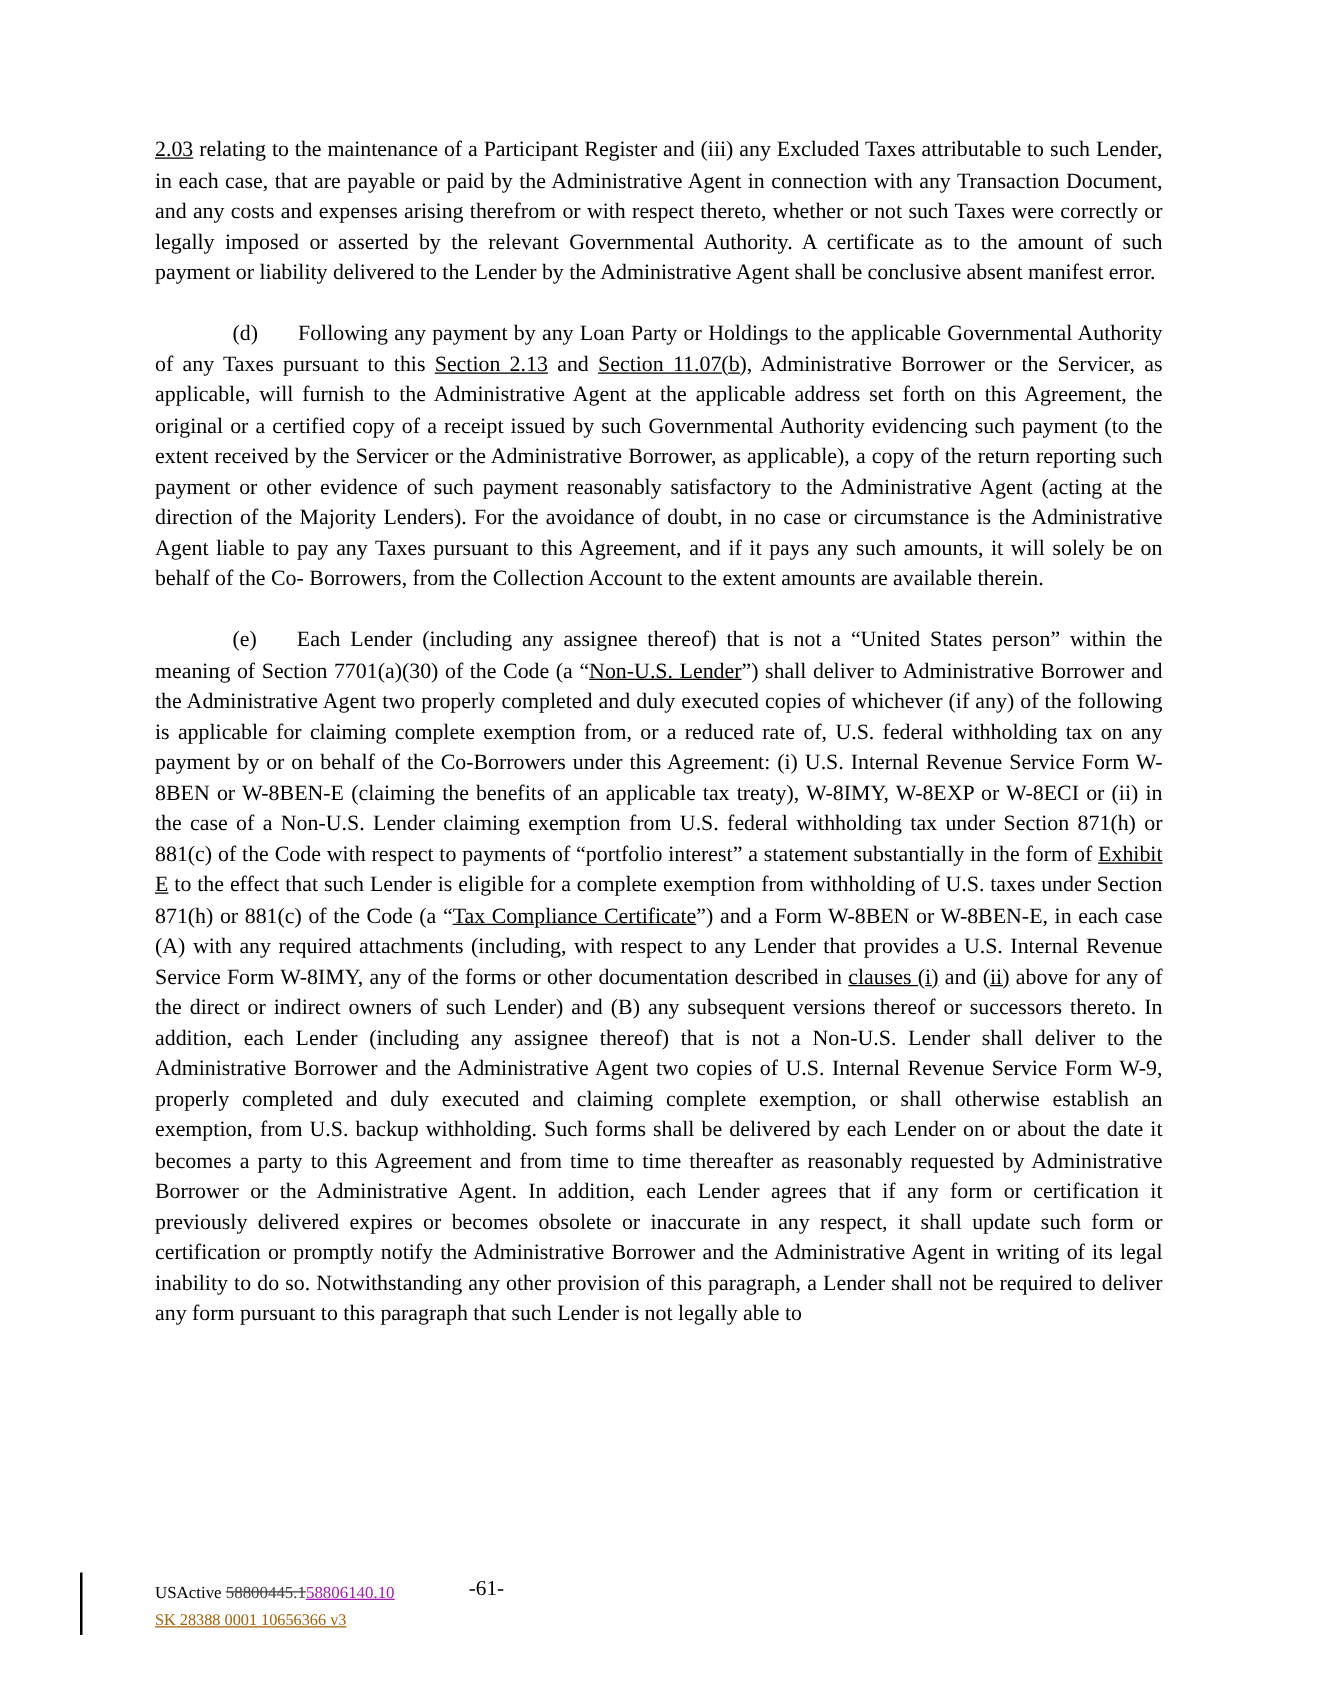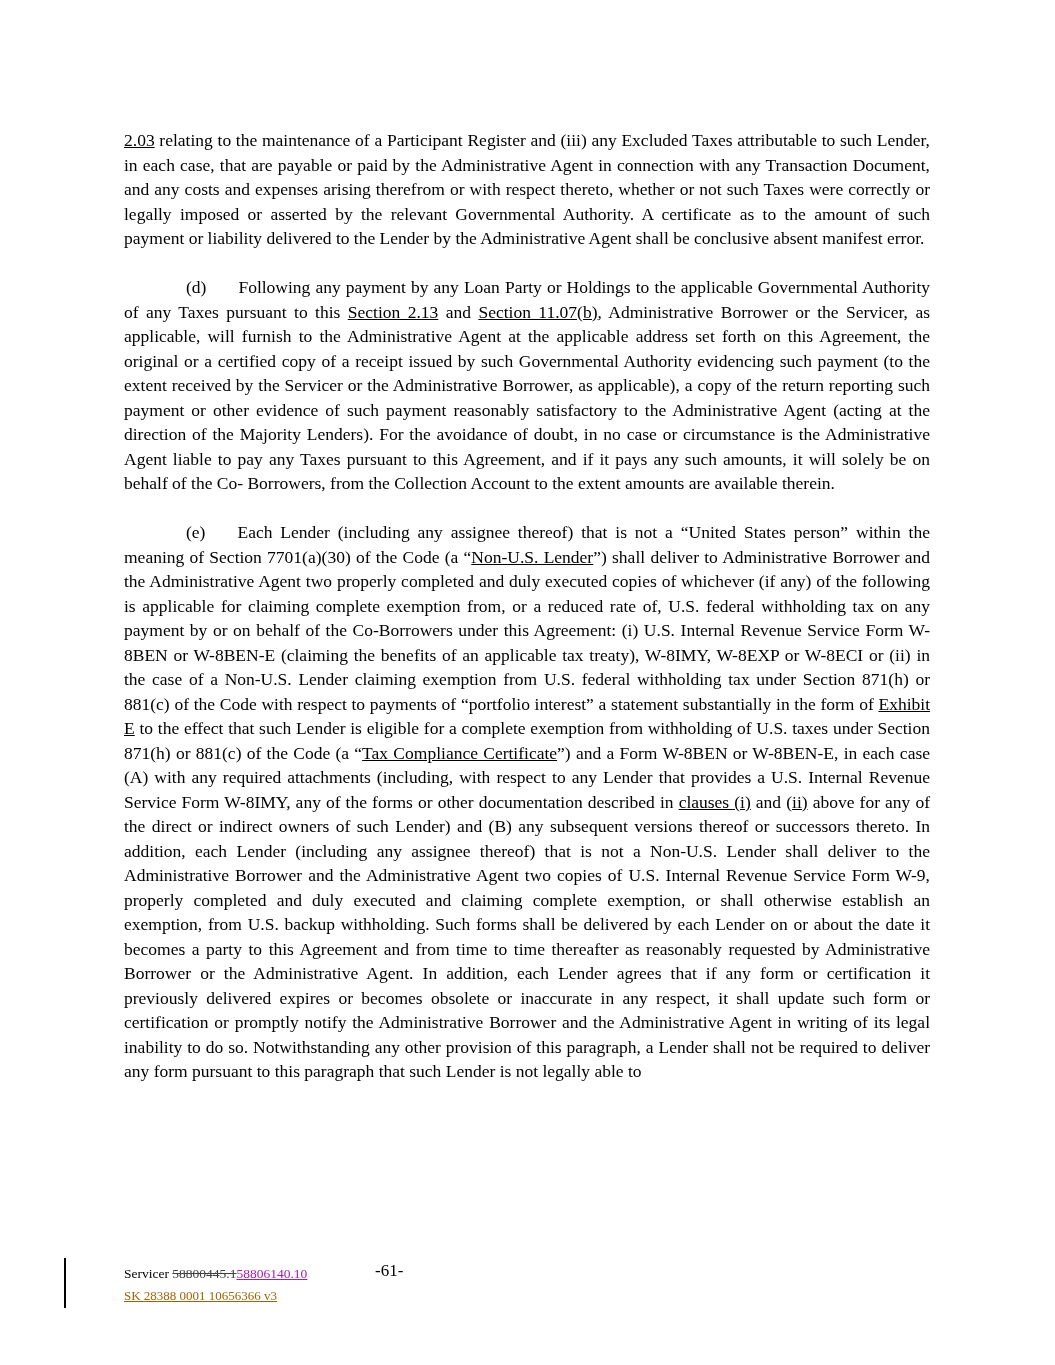--- a/index.html
+++ b/index.html
@@ -12,21 +12,21 @@
     width: 1055px;
     height: 1365px;
     background: #ffffff;
     font-family: "Liberation Serif", "DejaVu Serif", serif;
     color: #000000;
     overflow: hidden;
   }
   .body-text {
     position: absolute;
     left: 124px;
-    top: 128px;
+    top: 107px;
     width: 806px;
     font-size: 17.5px;
     line-height: 24.5px;
     text-align: justify;
   }
   .para {
     margin: 0 0 24.5px 0;
   }
   .para.indent {
     text-indent: 62px;
@@ -79,19 +79,19 @@
     <p class="para indent"><span class="plabel">(d)</span><span><span>Following any payment by any Loan Party or Holdings to the applicable Governmental Authority of any Taxes pursuant to this </span><span class="u">Section 2.13</span><span> and </span><span class="u">Section 11.07(b)</span><span>, Administrative Borrower or the Servicer, as applicable, will furnish to the Administrative Agent at the applicable address set forth on this Agreement, the original or a certified copy of a receipt issued by such Governmental Authority evidencing such payment (to the extent received by the Servicer or the Administrative Borrower, as applicable), a copy of the return reporting such payment or other evidence of such payment reasonably satisfactory to the Administrative Agent (acting at the direction of the Majority Lenders). For the avoidance of doubt, in no case or circumstance is the Administrative Agent liable to pay any Taxes pursuant to this Agreement, and if it pays any such amounts, it will solely be on behalf of the Co- Borrowers, from the Collection Account to the extent amounts are available therein.</span></span></p>
 
     <p class="para indent"><span class="plabel">(e)</span><span><span>Each Lender (including any assignee thereof) that is not a “United States person” within the meaning of Section 7701(a)(30) of the Code (a “</span><span class="u">Non-U.S. Lender</span><span>”) shall deliver to Administrative Borrower and the Administrative Agent two properly completed and duly executed copies of whichever (if any) of the following is applicable for claiming complete exemption from, or a reduced rate of, U.S. federal withholding tax on any payment by or on behalf of the Co-Borrowers under this Agreement: (i) U.S. Internal Revenue Service Form W-8BEN or W-8BEN-E (claiming the benefits of an applicable tax treaty), W-8IMY, W-8EXP or W-8ECI or (ii) in the case of a Non-U.S. Lender claiming exemption from U.S. federal withholding tax under Section 871(h) or 881(c) of the Code with respect to payments of “portfolio interest” a statement substantially in the form of </span><span class="u">Exhibit E</span><span> to the effect that such Lender is eligible for a complete exemption from withholding of U.S. taxes under Section 871(h) or 881(c) of the Code (a “</span><span class="u">Tax Compliance Certificate</span><span>”) and a Form W-8BEN or W-8BEN-E, in each case (A) with any required attachments (including, with respect to any Lender that provides a U.S. Internal Revenue Service Form W-8IMY, any of the forms or other documentation described in </span><span class="u">clauses (i)</span><span> and </span><span class="u">(ii)</span><span> above for any of the direct or indirect owners of such Lender) and (B) any subsequent versions thereof or successors thereto. In addition, each Lender (including any assignee thereof) that is not a Non-U.S. Lender shall deliver to the Administrative Borrower and the Administrative Agent two copies of U.S. Internal Revenue Service Form W-9, properly completed and duly executed and claiming complete exemption, or shall otherwise establish an exemption, from U.S. backup withholding. Such forms shall be delivered by each Lender on or about the date it becomes a party to this Agreement and from time to time thereafter as reasonably requested by Administrative Borrower or the Administrative Agent. In addition, each Lender agrees that if any form or certification it previously delivered expires or becomes obsolete or inaccurate in any respect, it shall update such form or certification or promptly notify the Administrative Borrower and the Administrative Agent in writing of its legal inability to do so. Notwithstanding any other provision of this paragraph, a Lender shall not be required to deliver any form pursuant to this paragraph that such Lender is not legally able to</span></span></p>
 
   </div>
 
   <div class="change-bar"></div>
 
   <div class="footer">
     <div class="footer-line1">
-      <span class="doc-id"><span>Servicer </span><span class="strike" style="color: #404040;">58800445.1</span><span class="u" style="color: #a21caf;">58806140.10</span></span>
+      <span class="doc-id"><span>USActive </span><span class="strike" style="color: #404040;">58800445.1</span><span class="u" style="color: #a21caf;">58806140.10</span></span>
       <span class="page-number">-61-</span>
     </div>
     <div class="footer-line2"><span class="u" style="color: #a16207;">SK 28388 0001 10656366 v3</span></div>
   </div>
 
 </div>
 
 </body></html>

